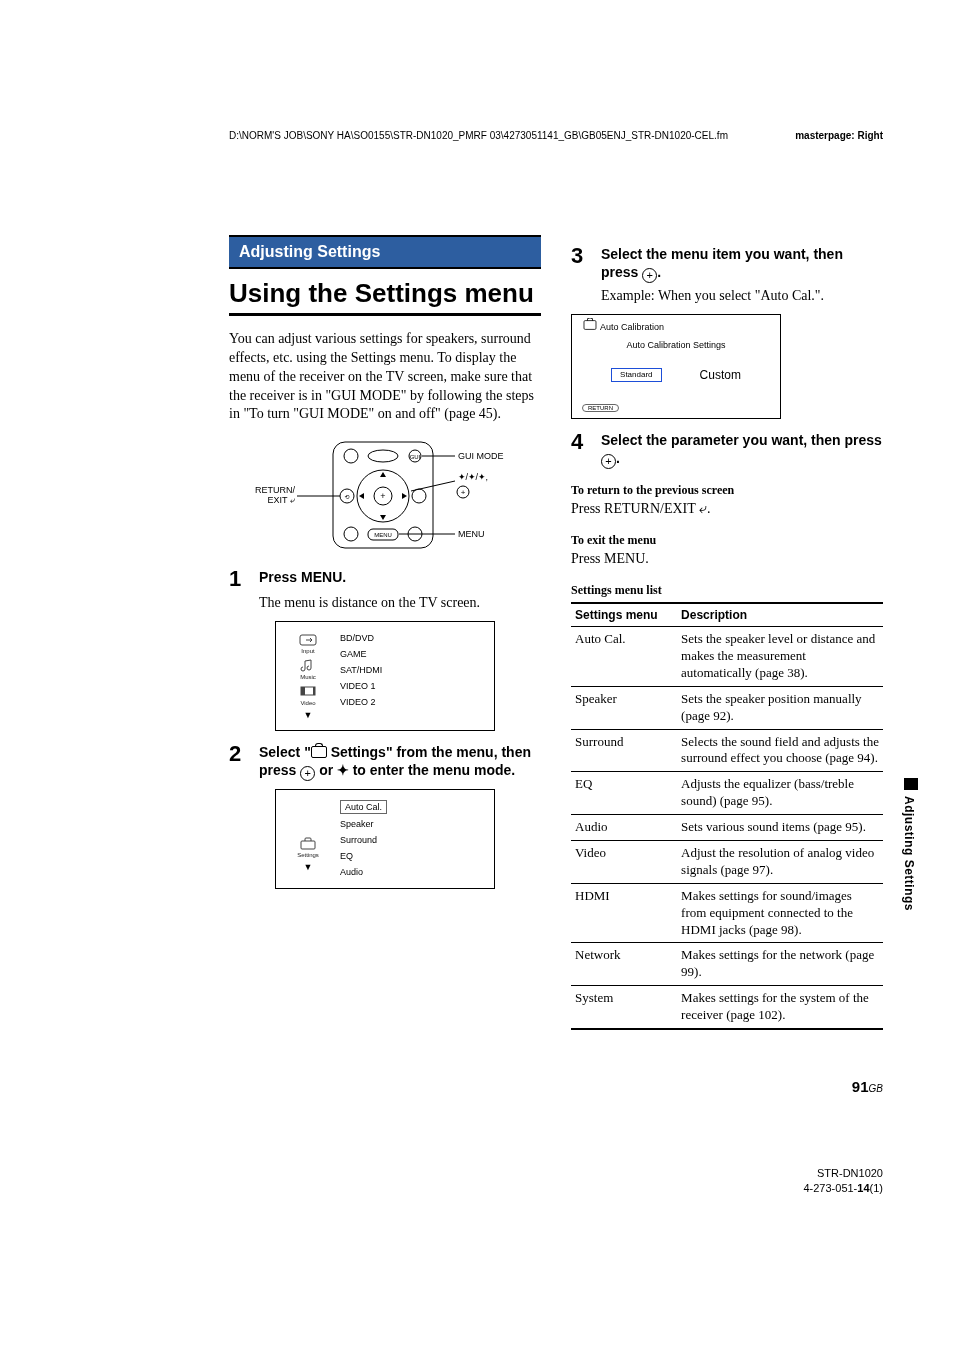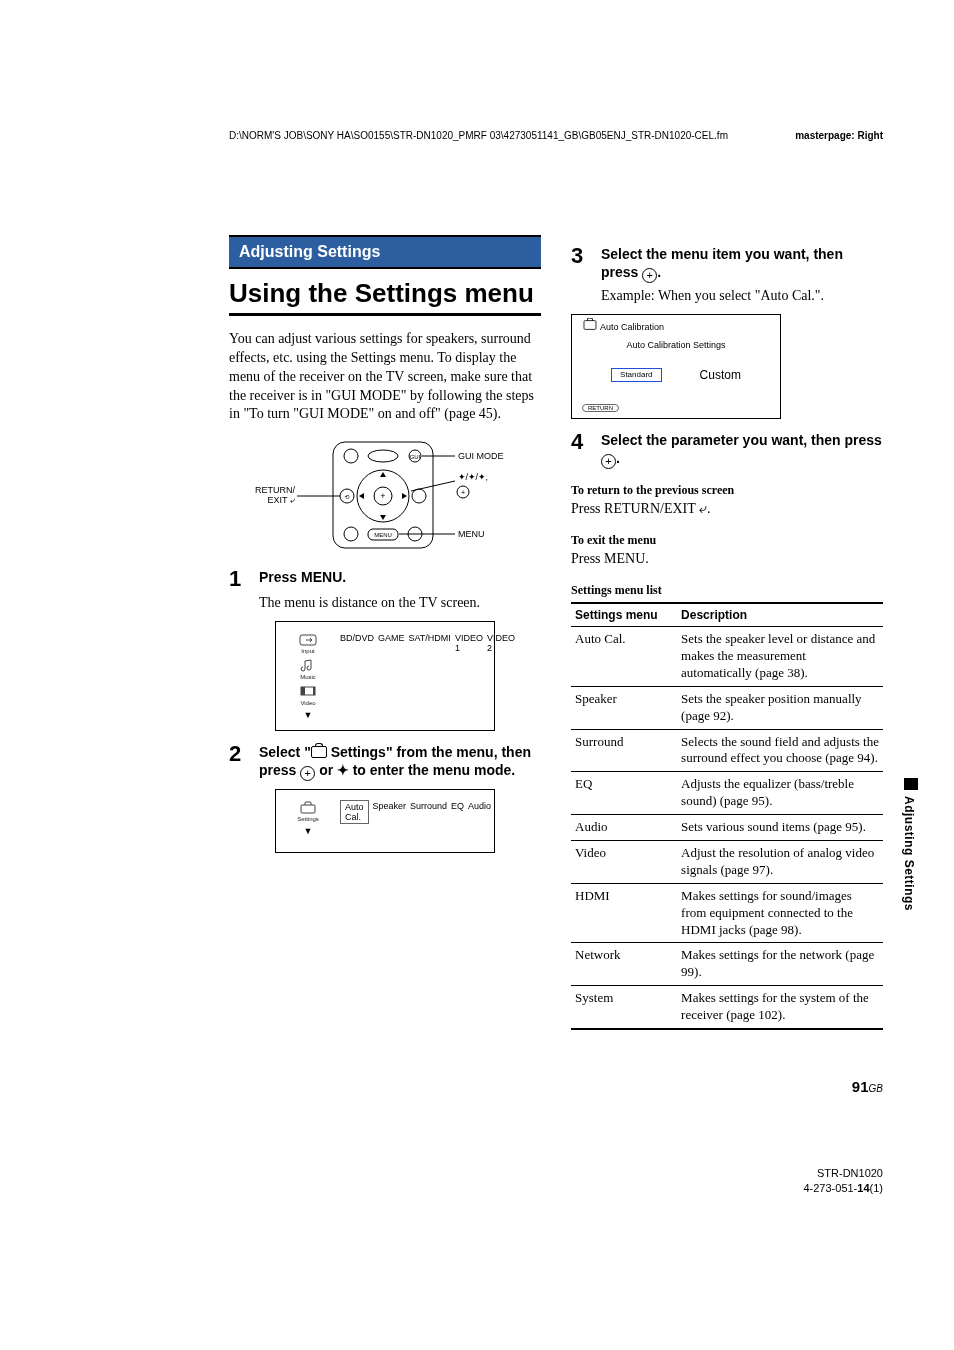--- a/index.html
+++ b/index.html
@@ -145,20 +145,21 @@
     flex: none;
     display: flex;
     flex-direction: column;
     justify-content: space-around;
     align-items: center;
   }
   .sb-icon-label { font-size: 6px; color: #222; text-align: center; margin-bottom: 4px;}
   .sb-right {
     flex: 1;
     display: flex;
+    flex-direction: column;
     gap: 4px;
   }
   .sb-item {
     font-size: 9px;
     padding: 1px 0;
   }
   .sb-item.sel {
     border: 1px solid #666;
     padding: 1px 4px;
     display: inline-block;

